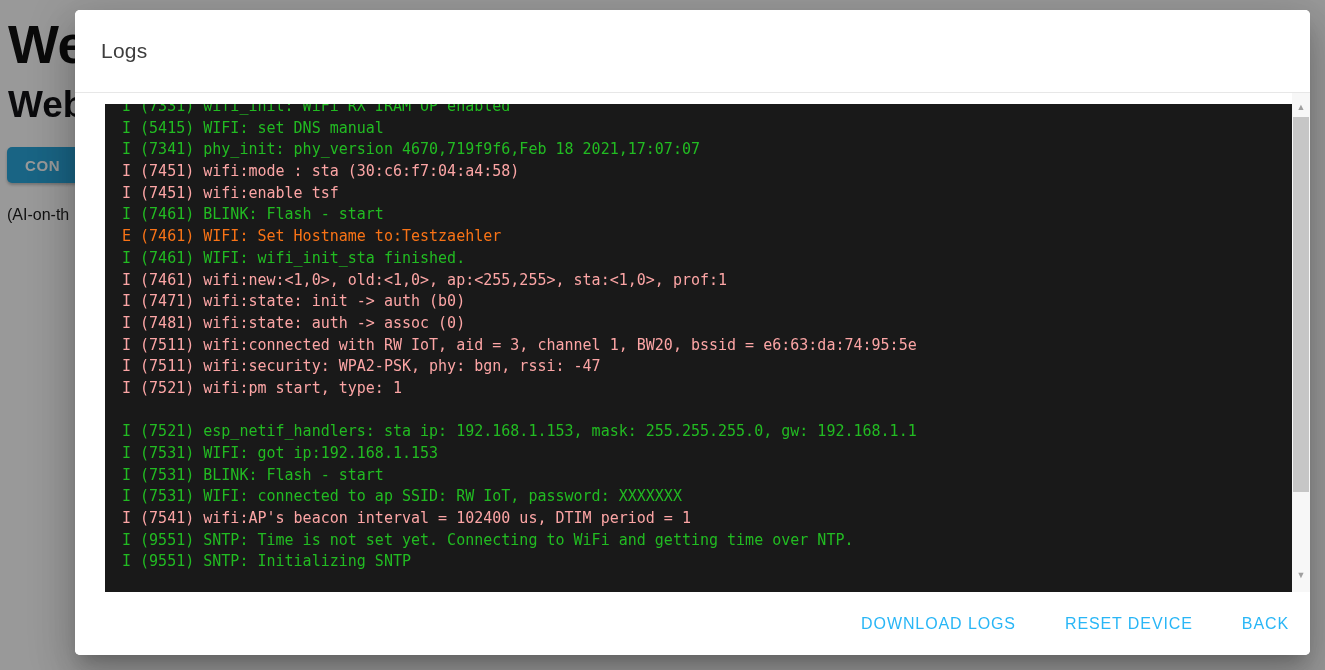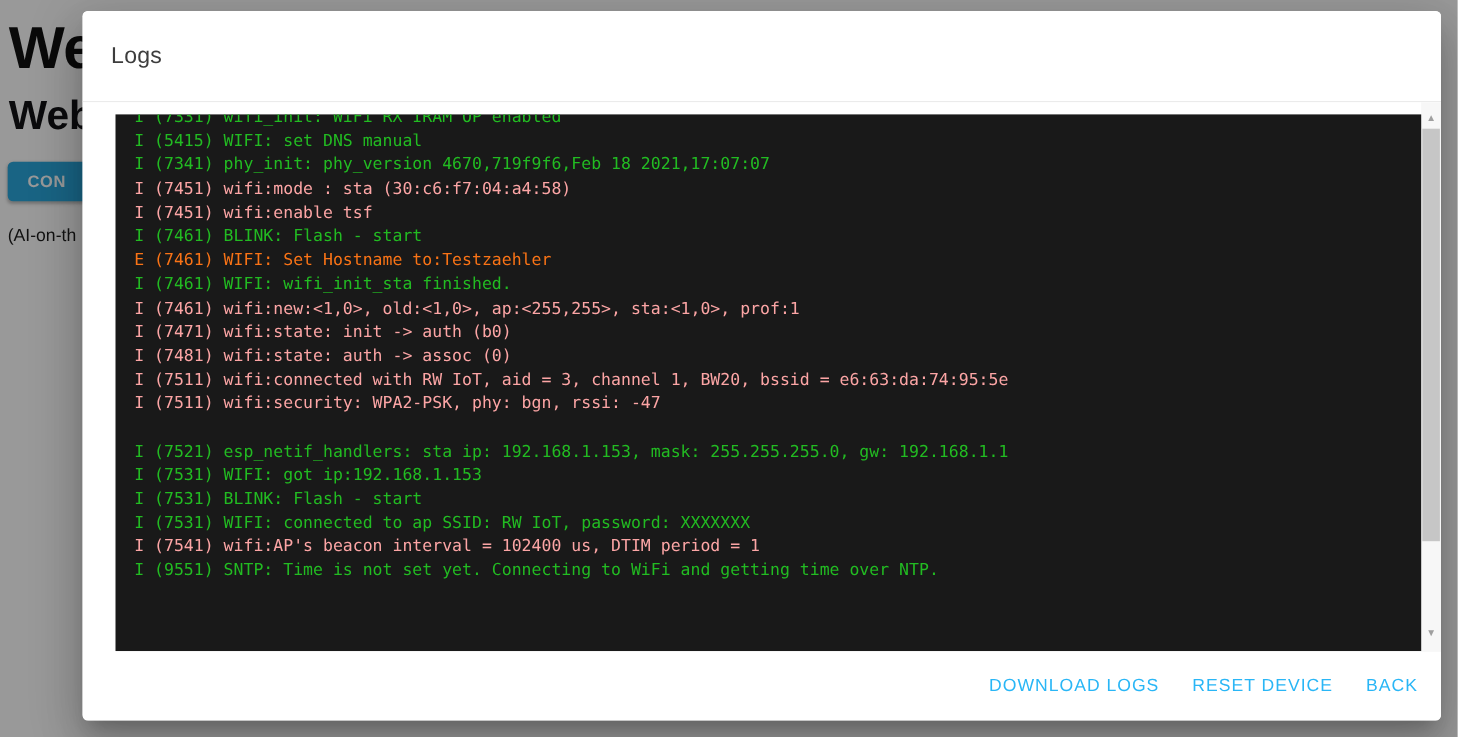--- a/index.html
+++ b/index.html
@@ -62,21 +62,21 @@
   .m-scrollbar .arrow { position:absolute; left:0; width:18px; height:16px;
                  color:#9f9f9f; font-size:9px; line-height:16px; text-align:center; }
   .m-scrollbar .arrow.up { top:6px; }
   .m-scrollbar .arrow.down { bottom:9px; }
   .m-thumb { position:absolute; left:1px; top:24px; width:16px; height:375px;
              background:#c6c6c6; }
 
   
   .dialog-footer { position:absolute; bottom:0; left:0; right:0; height:63px;
              display:flex; align-items:center; justify-content:flex-end;
-             gap:30px; padding-right:21px; background:#fff; }
+             gap:49px; padding-right:21px; background:#fff; }
   .footer-btn { background:none; border:none; cursor:pointer;
              color:#29b6f6; font-size:16px; font-weight:500; letter-spacing:0.9px;
              font-family:"Liberation Sans", sans-serif; }
 </style>
 </head>
 <body>
 
 <div class="stage">
 
   <div class="page-bg">
@@ -119,35 +119,37 @@
 
             <div class="log-line c-white">I (7471) wifi:state: init -&gt; auth (b0)</div>
 
             <div class="log-line c-white">I (7481) wifi:state: auth -&gt; assoc (0)</div>
 
 
             <div class="log-line c-white">I (7511) wifi:connected with RW IoT, aid = 3, channel 1, BW20, bssid = e6:63:da:74:95:5e</div>
 
             <div class="log-line c-white">I (7511) wifi:security: WPA2-PSK, phy: bgn, rssi: -47</div>
 
+            <div class="log-line c-white">I (7521) wifi:pm start, type: 1</div>
 
             <div class="log-line c-white"></div>
 
             <div class="log-line c-green">I (7521) esp_netif_handlers: sta ip: 192.168.1.153, mask: 255.255.255.0, gw: 192.168.1.1</div>
 
             <div class="log-line c-green">I (7531) WIFI: got ip:192.168.1.153</div>
 
             <div class="log-line c-green">I (7531) BLINK: Flash - start</div>
 
             <div class="log-line c-green">I (7531) WIFI: connected to ap SSID: RW IoT, password: XXXXXXX</div>
 
             <div class="log-line c-white">I (7541) wifi:AP's beacon interval = 102400 us, DTIM period = 1</div>
 
             <div class="log-line c-green">I (9551) SNTP: Time is not set yet. Connecting to WiFi and getting time over NTP.</div>
 
+            <div class="log-line c-green">I (9551) SNTP: Initializing SNTP</div>
           </div>
         <div class="t-scrollbar">
           <div class="arrow up">▲</div>
           <div class="t-thumb"></div>
           <div class="arrow down">▼</div>
         </div>
       </div>
 
       <div class="m-scrollbar">
         <div class="arrow up">▲</div>

